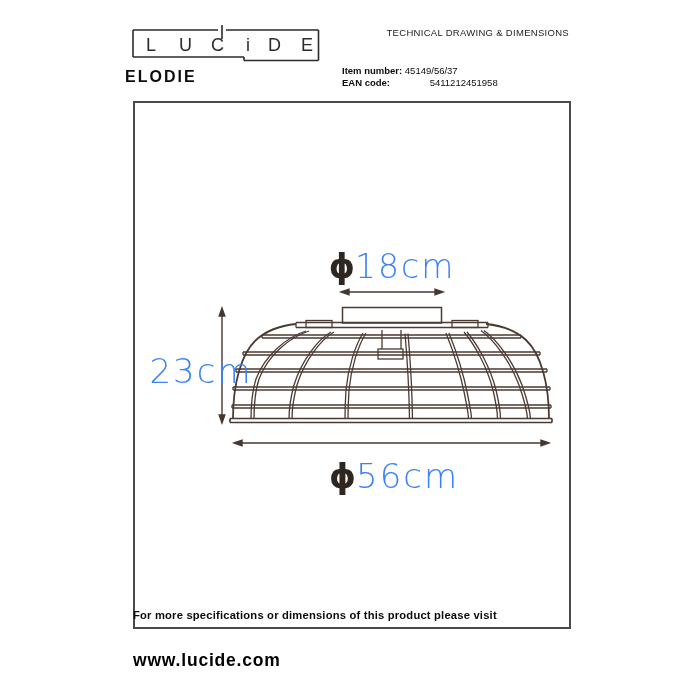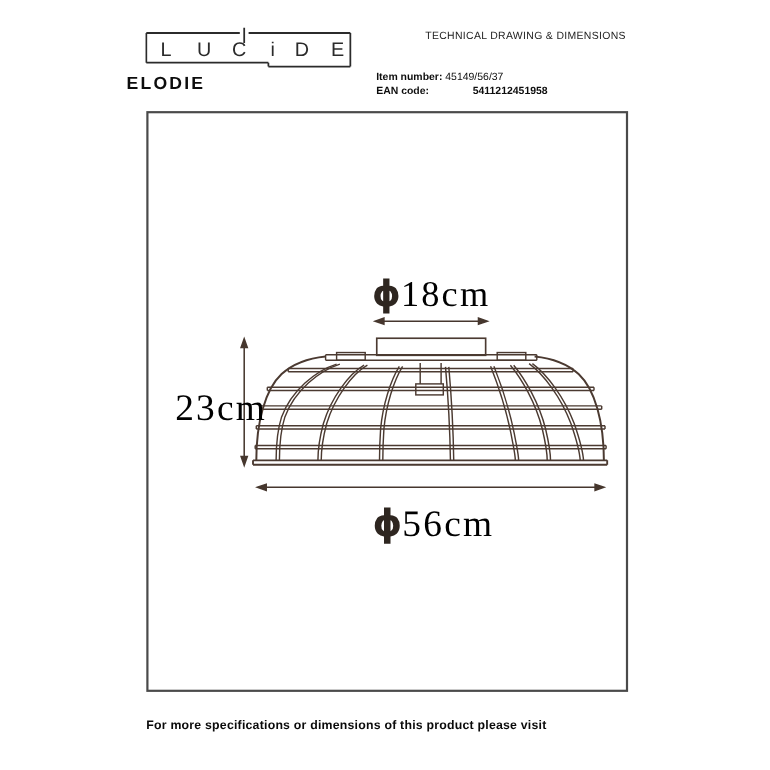--- a/index.html
+++ b/index.html
@@ -2,41 +2,41 @@
 <html><head>
 <meta charset="utf-8">
 <style>
   html,body{margin:0;padding:0;background:#ffffff;}
   .page{position:relative;width:700px;height:700px;background:#ffffff;overflow:hidden;
         font-family:"Liberation Sans",sans-serif;color:#111;}
 
   
   .logo-svg{position:absolute;left:132px;top:25px;}
   .doc-title{position:absolute;right:131px;top:27px;font-size:9.5px;letter-spacing:.3px;color:#222;}
-  .product-name{position:absolute;left:115px;top:68px;font-size:16px;font-weight:700;letter-spacing:2px;color:#0d0d0d;}
+  .product-name{position:absolute;left:125px;top:68px;font-size:16px;font-weight:700;letter-spacing:2px;color:#0d0d0d;}
   .item-block{position:absolute;left:342px;top:65px;font-size:9.5px;line-height:11.5px;color:#0d0d0d;}
   .item-block .lbl{font-weight:700;text-align:right;}
   .item-block .val-bold{font-weight:400;}
-  .item-block .val{font-weight:700;padding-left:37px;}
+  .item-block .val{font-weight:400;padding-left:37px;}
 
   
   .frame{position:absolute;left:133px;top:101px;width:434px;height:524px;border:2px solid #4a4a4a;background:#fff;}
   .draw-svg{position:absolute;left:0;top:0;}
 
   
   .dim-label{position:absolute;white-space:nowrap;font-family:"DejaVu Sans","Liberation Sans",sans-serif;
              font-weight:300;line-height:1;}
   .dim-label .sym{color:#2e2620;font-weight:600;}
-  .dim-label .val{color:#000000;letter-spacing:2px;font-family:Liberation Serif, serif;}
+  .dim-label .val{color:#3b82f6;letter-spacing:2px;}
   .dim-top{left:392px;top:250px;font-size:33px;transform:translateX(-50%);}
   .dim-left{left:201px;top:354px;font-size:34px;transform:translateX(-50%);}
   .dim-bottom{left:394px;top:441px;font-size:34px;transform:translateX(-50%);margin-top:18px;}
 
   
-  .footer-note{position:absolute;left:133px;top:654px;font-size:11.2px;font-weight:700;letter-spacing:.2px;color:#0a0a0a;}
+  .footer-note{position:absolute;left:133px;top:609px;font-size:11.2px;font-weight:700;letter-spacing:.2px;color:#0a0a0a;}
   .footer-site{position:absolute;left:133px;top:650px;font-size:17.5px;font-weight:700;letter-spacing:.8px;color:#000;}
 </style>
 </head>
 <body>
 
 <div class="page">
 
   <svg class="logo-svg" width="190" height="40" viewBox="0 0 190 40">
     <g stroke="#2b2b2b" stroke-width="1.6" fill="none">
       <path d="M1,5 H86 M94,5 H186.5 M1,5 V32 M186.5,5 V35.5 M1,32 H112 M112,32 V35.5 M112,35.5 H186.5"></path>
@@ -144,14 +144,15 @@
     <span class="sym">ϕ</span><span class="val">18cm</span>
   </div>
   <div class="dim-label dim-left">
     <span class="val">23cm</span>
   </div>
   <div class="dim-label dim-bottom">
     <span class="sym">ϕ</span><span class="val">56cm</span>
   </div>
 
   <div class="footer-note">For more specifications or dimensions of this product please visit</div>
+  <div class="footer-site">www.lucide.com</div>
 
 </div>
 
 </body></html>

